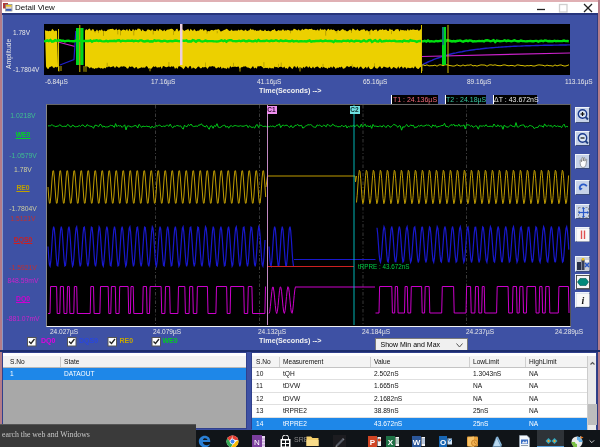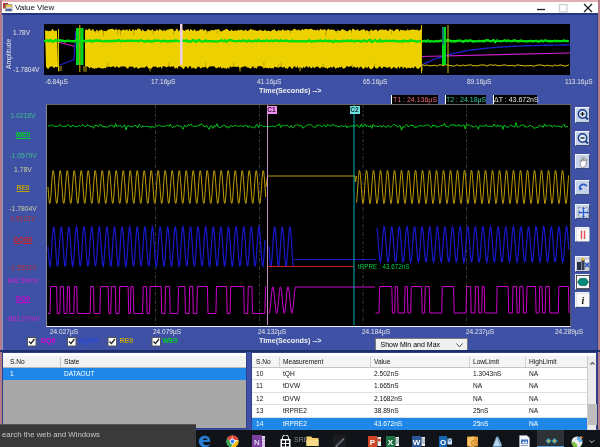--- a/index.html
+++ b/index.html
@@ -16,21 +16,21 @@
 
 <div class="abs" style="left:2px;top:1.5px;width:596px;height:11.5px;background:#fff;"></div>
 <div class="abs" style="left:2px;top:13px;width:596px;height:1.5px;background:#27357c;"></div>
 
 <svg class="abs" style="left:3px;top:3px;" width="10" height="9">
 <rect x="0" y="0" width="5" height="5.5" fill="#b03838"></rect>
 <rect x="2.5" y="1.5" width="6.5" height="6.5" fill="#ded6c8" stroke="#777" stroke-width="0.6"></rect>
 <rect x="3" y="2" width="5.5" height="1.6" fill="#e8c020"></rect>
 <rect x="3" y="5.8" width="5.5" height="2" fill="#3858b8"></rect>
 </svg>
-<div class="abs" style="left:15px;top:3px;font-size:8px;color:#101010;">Value View</div>
+<div class="abs" style="left:15px;top:3px;font-size:8px;color:#101010;">Detail View</div>
 
 <svg class="abs" style="left:534px;top:3px;" width="62" height="10">
 <line x1="3" y1="6.5" x2="11" y2="6.5" stroke="#222" stroke-width="1.3"></line>
 <rect x="25.5" y="1.5" width="7.5" height="7.5" fill="none" stroke="#cfcfcf" stroke-width="1.3"></rect>
 <line x1="50" y1="1" x2="58" y2="9" stroke="#222" stroke-width="1.2"></line>
 <line x1="58" y1="1" x2="50" y2="9" stroke="#222" stroke-width="1.2"></line>
 </svg>
 
 <svg class="abs" style="left:2px;top:32px;" width="12" height="42">
     <text x="-37" y="9" transform="rotate(-90)" font-size="6.8" fill="#e8e8e8" font-family="Liberation Sans">Amplitude</text>
@@ -309,21 +309,21 @@
 
  <div style="position:absolute;right:0;top:2.5px;width:9px;height:74px;background:#eaeaea;border-left:1px solid #ccc;">
   <svg width="9" height="9" style="display:block;margin-top:3px;">
         <path d="M2.5 5.5 L4.5 3.5 L6.5 5.5" stroke="#555" stroke-width="1.1" fill="none"></path>
       </svg>
   <div style="position:absolute;left:0;top:48px;width:9px;height:21px;background:#bdbdbd;"></div>
  </div>
 </div>
 
 <div class="abs" style="left:0;top:429.5px;width:600px;height:17.5px;background:#101418;"></div>
-<div class="abs" style="left:0;top:424px;width:196px;height:24px;background:#3a3a3a;border-top:1px solid #555;">
+<div class="abs" style="left:0;top:424px;width:196px;height:24px;background:#3a3a3a;border-top:1px solid #555;font-family:Liberation Serif, serif;">
  <div style="font-size:7.8px;color:#c8c8c8;padding:4.5px 0 0 2px;white-space:nowrap;">earch the web and Windows</div>
 </div>
 <svg class="abs" style="left:198px;top:434.5px;" width="13" height="13" viewBox="0 0 13 13">
     <path d="M6.7 0.8 C10.2 0.8 12.2 3.2 12.2 6.2 L12.2 7 L4.8 7 C5.1 9.2 7 10.3 9 10.2 C10.2 10.1 11.2 9.8 12 9.3 C11.2 11.2 9.3 12.4 6.9 12.4 C3.5 12.4 0.8 10 0.8 6.6 C0.8 3.2 3.4 0.8 6.7 0.8 Z M4.9 5 L9.4 5 C9.3 3.8 8.4 3 6.2 3.2 C5.5 3.5 5 4.2 4.9 5 Z" fill="#2a7fd4" fill-rule="evenodd"></path>
   </svg>
 <svg class="abs" style="left:225.5px;top:434.5px;" width="13" height="13" viewBox="0 0 13 13">
     <circle cx="6.5" cy="6.5" r="6" fill="#f2f2f2"></circle>
     <path d="M6.5 0.5 A6 6 0 0 1 12.3 5 L6.5 5 Z M6.5 0.5 A6 6 0 0 0 1.2 3.5 L4.5 6.5 Z" fill="#e64034"></path>
     <path d="M1.2 3.5 A6 6 0 0 0 5 12.3 L6.8 8.5 A2.5 2.5 0 0 1 4 6.5 Z" fill="#34a853"></path>
     <path d="M12.3 5 A6 6 0 0 1 5 12.3 L8.5 7.5 Z" fill="#fbbc05"></path>

